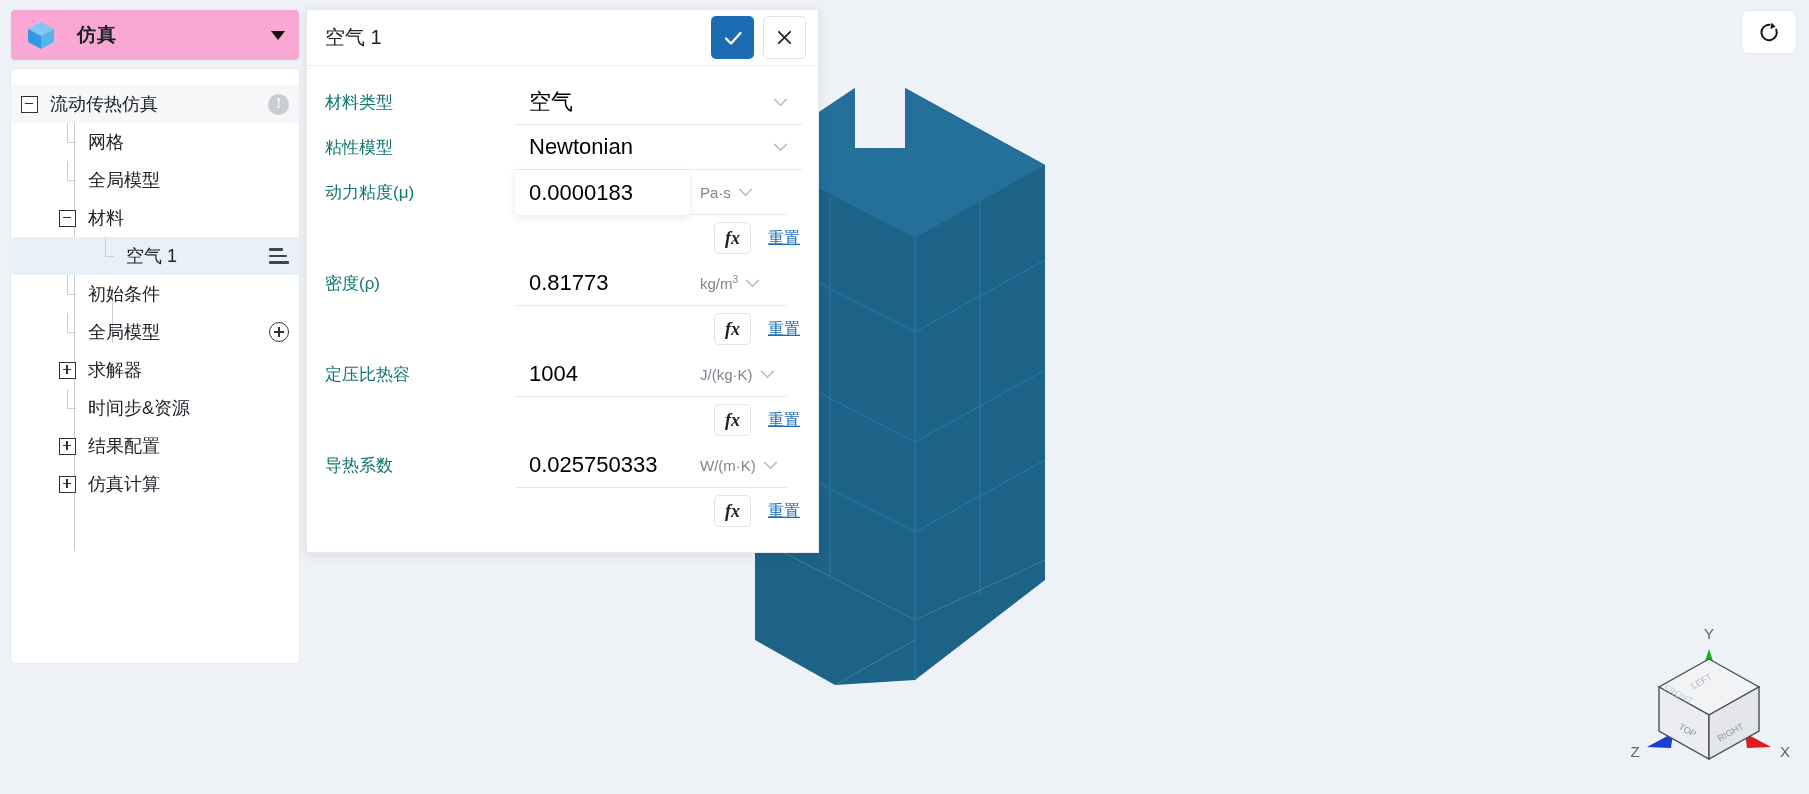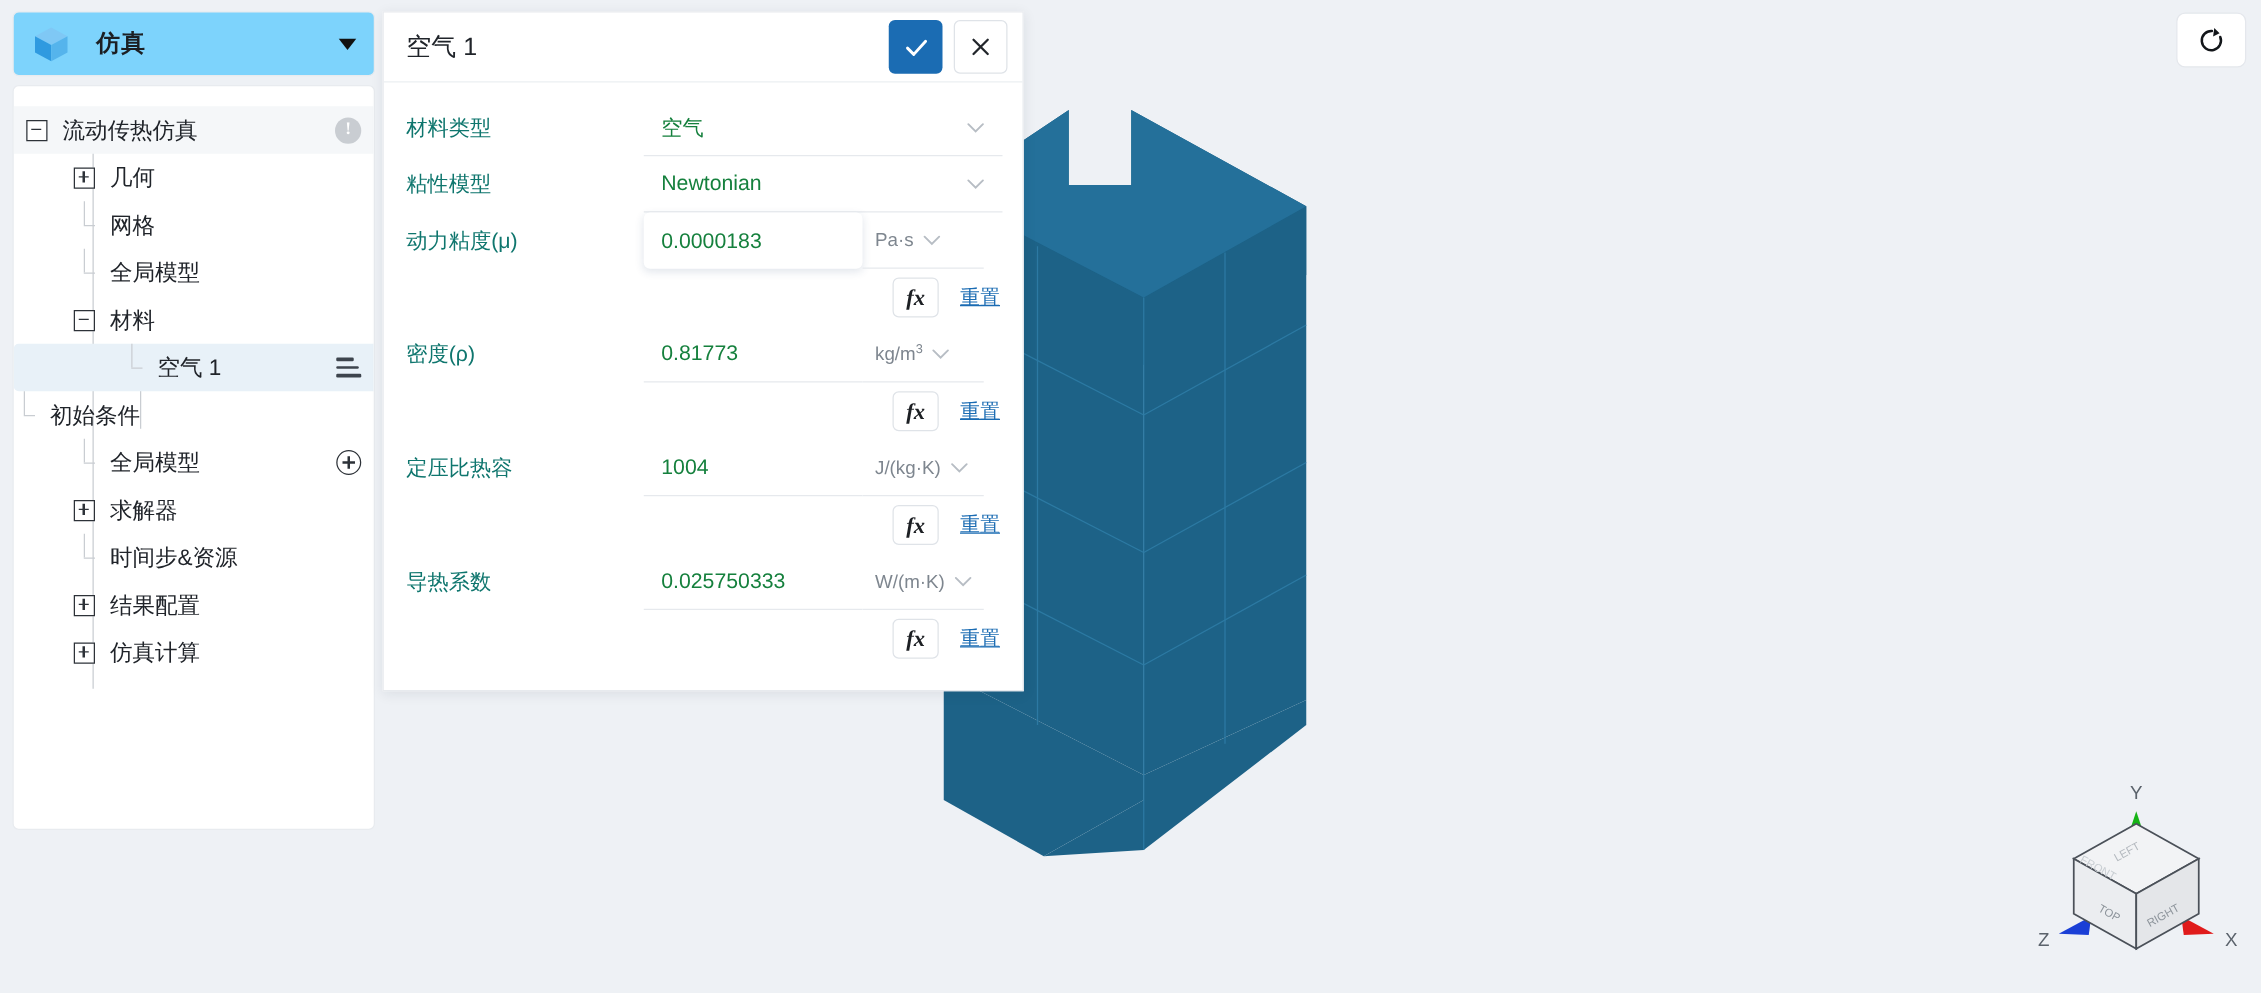--- a/index.html
+++ b/index.html
@@ -28,21 +28,21 @@
     cursor: pointer;
   }
   .view-cube {
     position: absolute; right: 10px; bottom: 8px;
     width: 180px; height: 175px;
   }
 
   
   .sidebar-header {
     position: absolute; left: 10px; top: 9px; width: 290px; height: 52px;
-    background: #7dd3fc; border: 1px solid #e8ebef; border-radius: 5px;
+    background: #f9a8d4; border: 1px solid #e8ebef; border-radius: 5px;
     display: flex; align-items: center; padding: 0 14px;
   }
   .app-logo { width: 32px; height: 32px; flex: 0 0 32px; }
   .app-title {
     font-size: 19px; font-weight: bold; color: #1c1f23;
     margin-left: 20px; letter-spacing: 1px;
   }
   .header-caret {
     margin-left: auto; width: 0; height: 0;
     border-left: 7px solid transparent; border-right: 7px solid transparent;
@@ -147,21 +147,21 @@
 
   .form-row { position: relative; height: 45px; display: flex; align-items: center; }
   .form-label {
     width: 208px; flex: 0 0 208px; padding-left: 18px;
     font-size: 17px; color: #0f766e;
   }
   .field {
     position: relative; height: 45px; display: flex; align-items: center;
     border-bottom: 1px solid #e6e9ed;
   }
-  .field-value { font-size: 17px; color: #15803d; }
+  .field-value { font-size: 22px; color: #000000; }
   .chev {
     width: 15px; height: 9px; margin-left: auto; flex: 0 0 15px;
   }
   .select-field { width: 287px; padding: 0 14px 0 14px; }
 
   .num-field {
     width: 175px; padding-left: 14px;
   }
   .num-field.active {
     border-bottom: none; background: #fff; border-radius: 5px;
@@ -262,45 +262,41 @@
 
     <div class="vline" style="left:63px;  top:28px;  height:454px;"></div>
     <div class="vline" style="left:101px; top:218px; height:56px;"></div>
     <div id="tree-rows">
         <div class="tree-row root-sel" style="padding-left: 10px;">
           <span class="toggle-box"></span>
           <span class="label">流动传热仿真</span>
           <span class="warn-icon">!</span>
         </div>
         <div class="tree-row" style="padding-left: 48px;">
-          <span class="toggle-box plus"></span>
-          <span class="label">几何</span>
-        </div>
-        <div class="tree-row" style="padding-left: 48px;">
           <span class="elbow"></span>
           <span class="label">网格</span>
         </div>
         <div class="tree-row" style="padding-left: 48px;">
           <span class="elbow"></span>
           <span class="label">全局模型</span>
         </div>
         <div class="tree-row" style="padding-left: 48px;">
           <span class="toggle-box"></span>
           <span class="label">材料</span>
         </div>
         <div class="tree-row selected" style="padding-left: 86px;">
           <span class="elbow"></span>
           <span class="label">空气 1</span>
           <span class="list-icon">
             <i></i>
             <i></i>
             <i></i>
           </span>
         </div>
-        <div class="tree-row" style="">
+        <div class="tree-row" style="padding-left: 48px;">
           <span class="elbow"></span>
           <span class="label">初始条件</span>
         </div>
         <div class="tree-row" style="padding-left: 48px;">
           <span class="elbow"></span>
           <span class="label">全局模型</span>
           <span class="plus-circle"></span>
         </div>
         <div class="tree-row" style="padding-left: 48px; font-family: Liberation Serif, serif;">
           <span class="toggle-box plus"></span>

